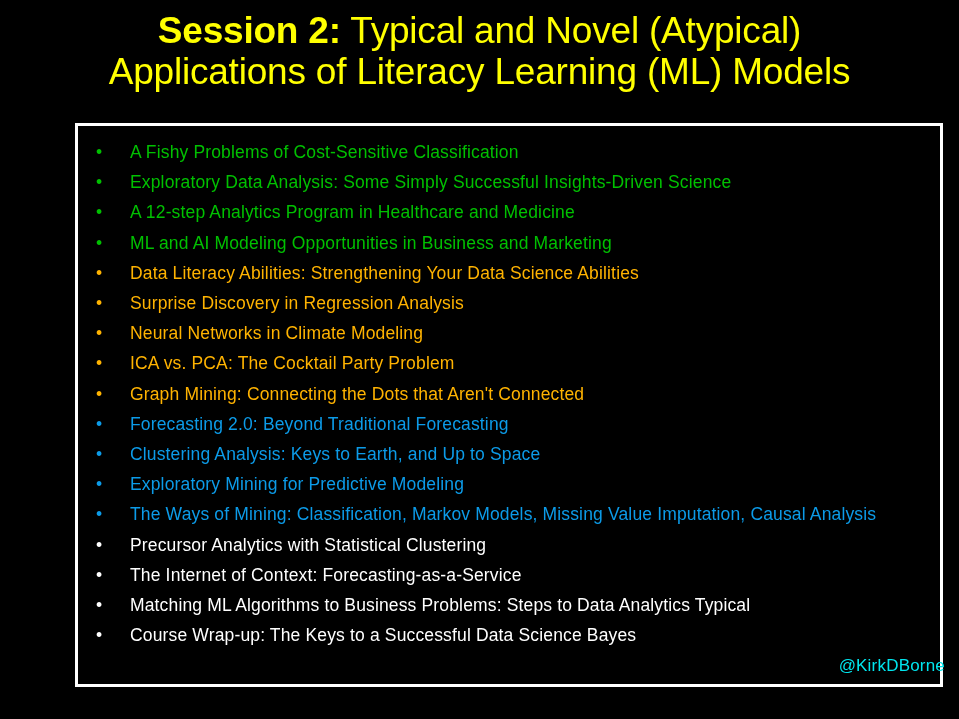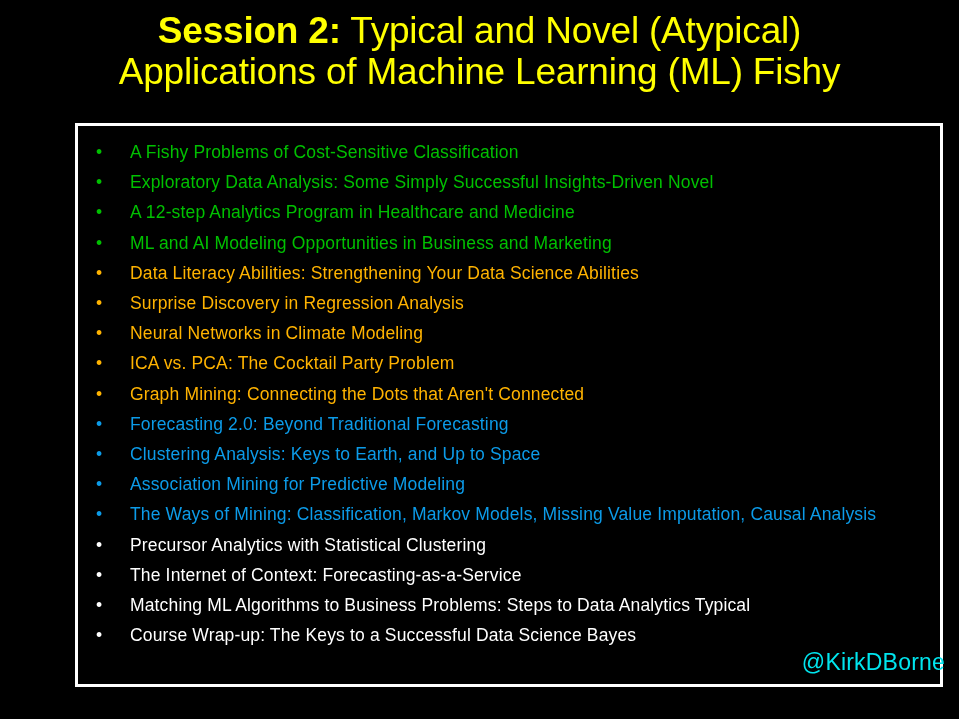--- a/index.html
+++ b/index.html
@@ -88,43 +88,43 @@
     padding-right: 6px;
     letter-spacing: 0.15px;
   }
 
   
   #signature {
     position: absolute;
     right: 14px;
     bottom: 2px;
     color: #00E5EE;
-    font-size: 23px;
+    font-size: 17px;
     letter-spacing: 0.2px;
   }
 </style>
 </head>
 <body>
 
 <div id="slide">
 
   <div id="title-block">
     <div class="title-line"><span class="title-strong">Session 2:</span><span class="title-rest">  Typical and Novel (Atypical)</span></div>
-    <div class="title-line title-rest">Applications of Machine Learning (ML) Fishy</div>
+    <div class="title-line title-rest">Applications of Literacy Learning (ML) Models</div>
   </div>
 
   <div id="list-frame">
     <ul id="bullet-list">
         <li class="bullet-item" style="color: rgb(0, 192, 0);">
           <span class="bullet-marker">•</span>
           <span class="bullet-text">A Fishy Problems of Cost-Sensitive  Classification</span>
         </li>
         <li class="bullet-item" style="color: rgb(0, 192, 0);">
           <span class="bullet-marker">•</span>
-          <span class="bullet-text">Exploratory  Data Analysis:  Some  Simply  Successful  Insights-Driven  Novel</span>
+          <span class="bullet-text">Exploratory  Data Analysis:  Some  Simply  Successful  Insights-Driven  Science</span>
         </li>
         <li class="bullet-item" style="color: rgb(0, 192, 0);">
           <span class="bullet-marker">•</span>
           <span class="bullet-text">A 12-step Analytics  Program in Healthcare  and  Medicine</span>
         </li>
         <li class="bullet-item" style="color: rgb(0, 192, 0);">
           <span class="bullet-marker">•</span>
           <span class="bullet-text">ML and AI Modeling  Opportunities  in Business  and  Marketing</span>
         </li>
         <li class="bullet-item" style="color: rgb(255, 179, 0);">
@@ -150,21 +150,21 @@
         <li class="bullet-item" style="color: rgb(12, 155, 232);">
           <span class="bullet-marker">•</span>
           <span class="bullet-text">Forecasting  2.0: Beyond  Traditional  Forecasting</span>
         </li>
         <li class="bullet-item" style="color: rgb(12, 155, 232);">
           <span class="bullet-marker">•</span>
           <span class="bullet-text">Clustering  Analysis:  Keys to Earth, and Up to Space</span>
         </li>
         <li class="bullet-item" style="color: rgb(12, 155, 232);">
           <span class="bullet-marker">•</span>
-          <span class="bullet-text">Association  Mining  for Predictive  Modeling</span>
+          <span class="bullet-text">Exploratory  Mining  for Predictive  Modeling</span>
         </li>
         <li class="bullet-item" style="color: rgb(12, 155, 232);">
           <span class="bullet-marker">•</span>
           <span class="bullet-text">The Ways of Mining:  Classification,  Markov Models,  Missing  Value  Imputation,  Causal  Analysis</span>
         </li>
         <li class="bullet-item" style="color: rgb(255, 255, 255);">
           <span class="bullet-marker">•</span>
           <span class="bullet-text">Precursor Analytics  with Statistical  Clustering</span>
         </li>
         <li class="bullet-item" style="color: rgb(255, 255, 255);">

